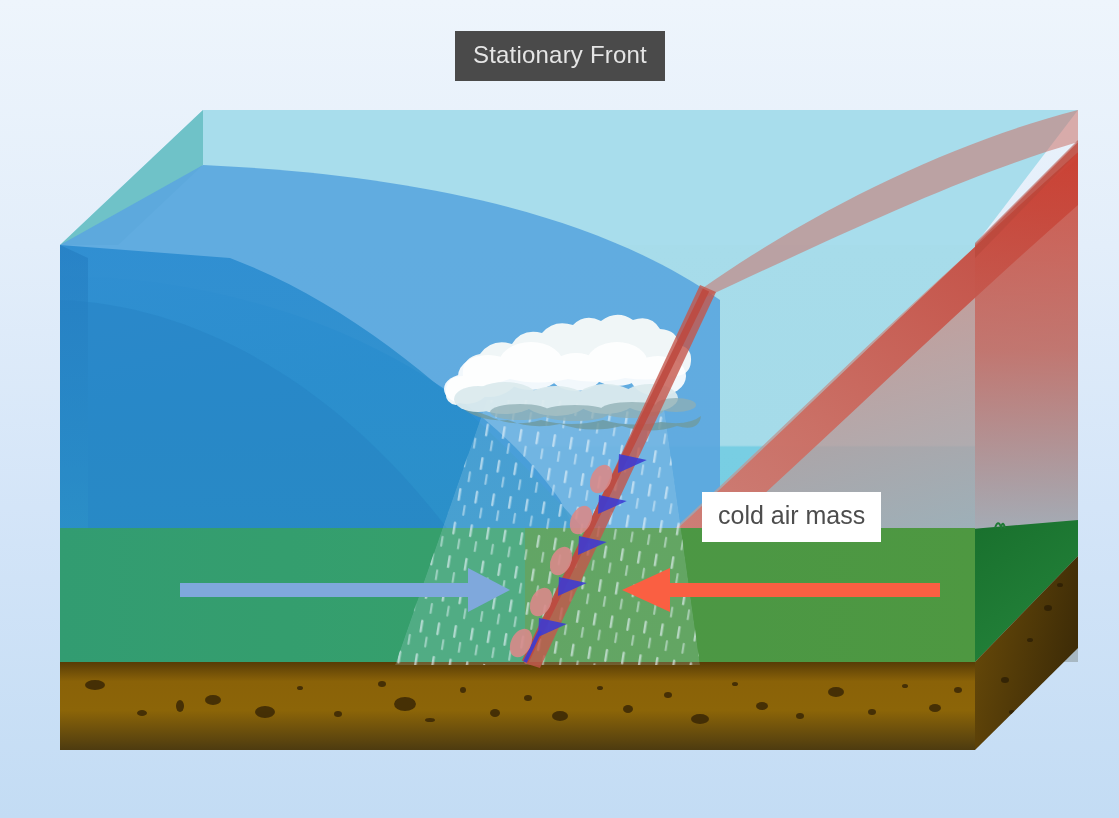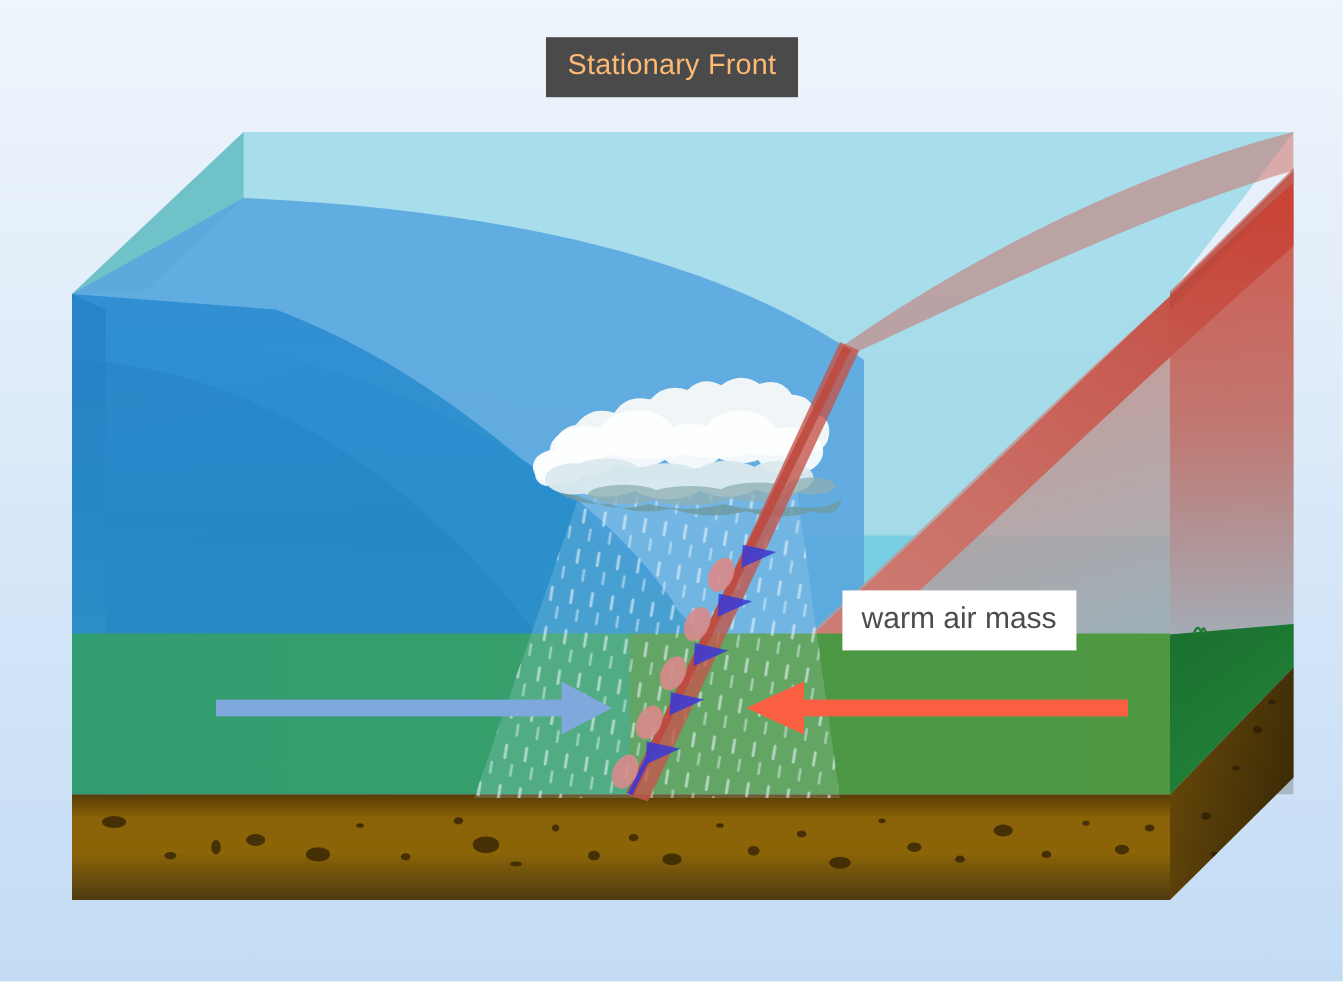--- a/index.html
+++ b/index.html
@@ -24,21 +24,21 @@
     top: 0;
     width: 1119px;
     height: 818px;
     display: block;
   }
   .title-badge {
     position: absolute;
     left: 455px;
     top: 31px;
     background: #4A4A4A;
-    color: #fdba74;
+    color: #e5e5e5;
     font-size: 24px;
     line-height: 1;
     padding: 12px 18px 14px 18px;
     letter-spacing: 0.2px;
     white-space: nowrap;
   }
   .mass-label {
     position: absolute;
     background: #FFFFFF;
     color: #4D4D4D;
@@ -300,15 +300,15 @@
       <polygon points="468,568 510,590 468,612" fill="#7FA8DC"></polygon>
     </g>
     <g>
       <rect x="662" y="583" width="278" height="14" fill="#FA5F42"></rect>
       <polygon points="670,568 670,612 622,590" fill="#FA5F42"></polygon>
     </g>
 
   </svg>
 
   <div class="title-badge">Stationary Front</div>
-  <div class="mass-label" id="label-warm">warm air mass</div>
+  <div class="mass-label" id="label-warm">cold air mass</div>
 
 </div>
 
 </body></html>

